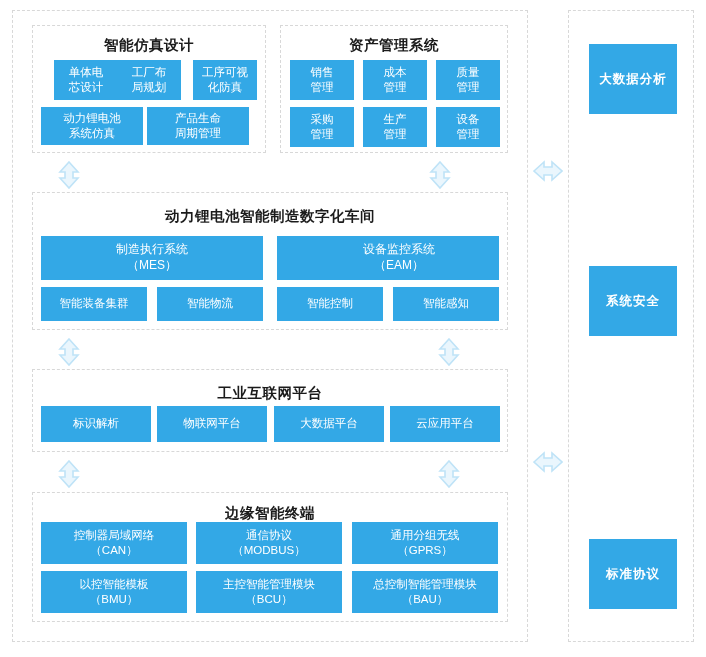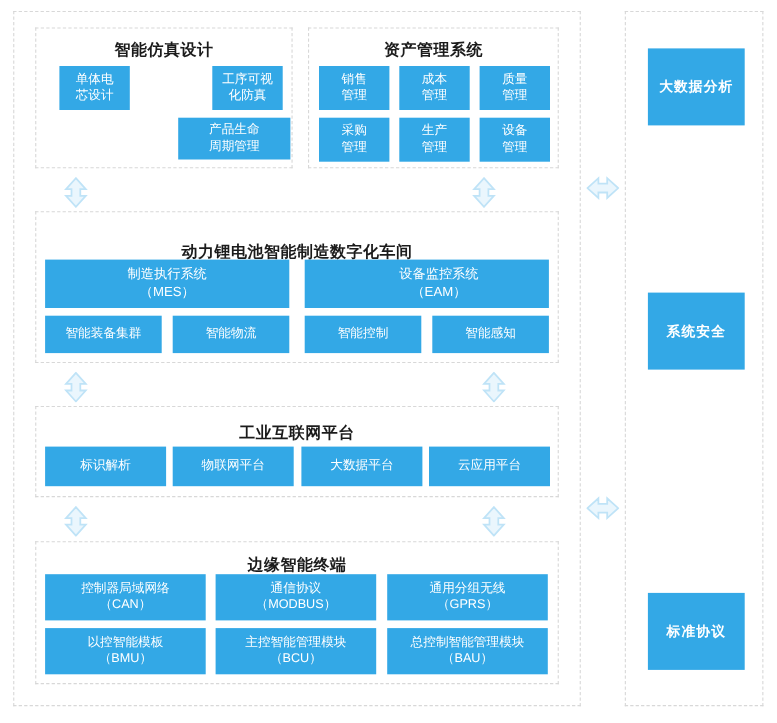--- a/index.html
+++ b/index.html
@@ -81,43 +81,47 @@
 
 <div class="canvas">
 
   <div class="frame frame-left"></div>
 
   <div class="section" style="left:32px; top:25px; width:234px; height:128px;">
     <div class="section-title" style="margin-top:10px;">智能仿真设计</div>
   </div>
   <div class="tile" style="left:54px; top:60px; width:64px; height:40px;">单体电
 芯设计</div>
+  <div class="tile" style="left:117px; top:60px; width:64px; height:40px;">工厂布
+局规划</div>
   <div class="tile" style="left:193px; top:60px; width:64px; height:40px;">工序可视
 化防真</div>
-  <div class="tile" style="left:162px; top:107px; width:102px; height:38px;">产品生命
+  <div class="tile" style="left:41px; top:107px; width:102px; height:38px;">动力锂电池
+系统仿真</div>
+  <div class="tile" style="left:147px; top:107px; width:102px; height:38px;">产品生命
 周期管理</div>
 
   <div class="section" style="left:280px; top:25px; width:228px; height:128px;">
     <div class="section-title" style="margin-top:10px;text-align:center;">资产管理系统</div>
   </div>
   <div class="tile" style="left:290px; top:60px; width:64px; height:40px;">销售
 管理</div>
   <div class="tile" style="left:363px; top:60px; width:64px; height:40px;">成本
 管理</div>
   <div class="tile" style="left:436px; top:60px; width:64px; height:40px;">质量
 管理</div>
   <div class="tile" style="left:290px; top:107px; width:64px; height:40px;">采购
 管理</div>
   <div class="tile" style="left:363px; top:107px; width:64px; height:40px;">生产
 管理</div>
   <div class="tile" style="left:436px; top:107px; width:64px; height:40px;">设备
 管理</div>
 
   <div class="section" style="left:32px; top:192px; width:476px; height:138px;">
-    <div class="section-title" style="margin-top:27px;">动力锂电池智能制造数字化车间</div>
+    <div class="section-title" style="margin-top:14px;">动力锂电池智能制造数字化车间</div>
   </div>
   <div class="tile big" style="left:41px; top:236px; width:222px; height:44px;">制造执行系统
 （MES）</div>
   <div class="tile big" style="left:277px; top:236px; width:222px; height:44px;padding-left:25px;">设备监控系统
 （EAM）</div>
   <div class="tile" style="left:41px; top:287px; width:106px; height:34px;">智能装备集群</div>
   <div class="tile" style="left:157px; top:287px; width:106px; height:34px;">智能物流</div>
   <div class="tile" style="left:277px; top:287px; width:106px; height:34px;">智能控制</div>
   <div class="tile" style="left:393px; top:287px; width:106px; height:34px;">智能感知</div>
 

